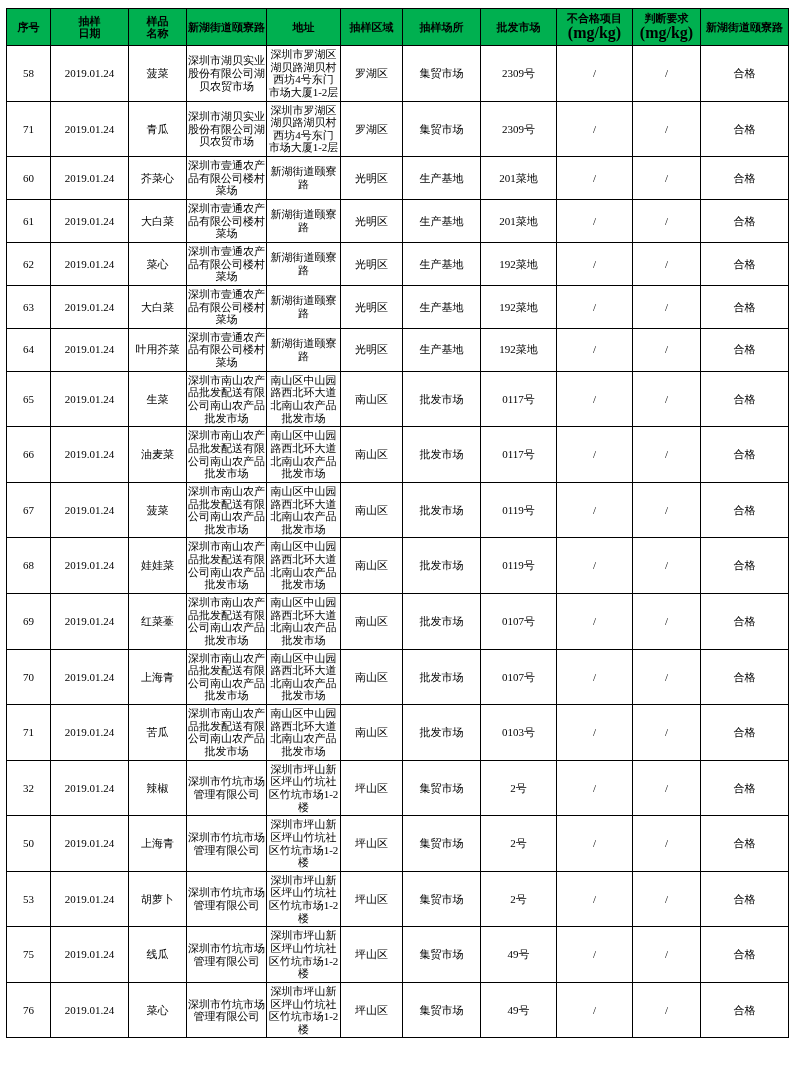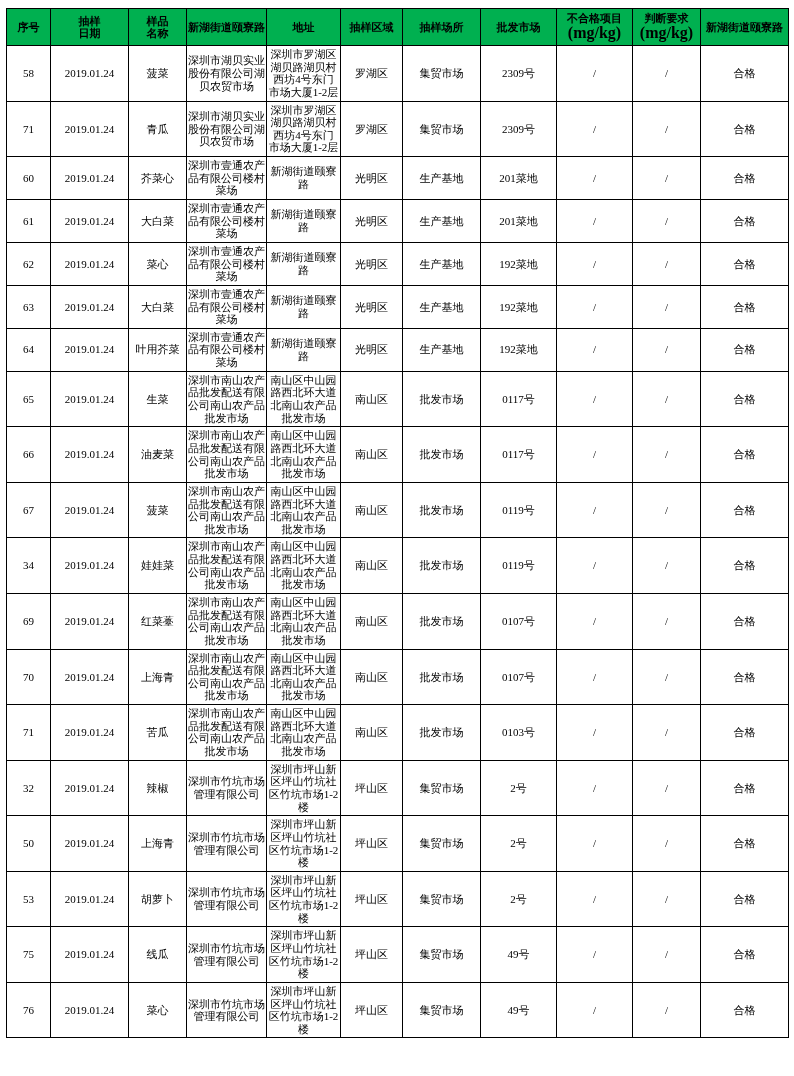--- a/index.html
+++ b/index.html
@@ -254,21 +254,21 @@
           <td class="col-unit">深圳市南山农产品批发配送有限公司南山农产品批发市场</td>
           <td class="col-addr">南山区中山园路西北环大道北南山农产品批发市场</td>
           <td class="col-area">南山区</td>
           <td class="col-place">批发市场</td>
           <td class="col-point">0119号</td>
           <td class="col-fail">/</td>
           <td class="col-judge">/</td>
           <td class="col-result">合格</td>
         </tr>
         <tr>
-          <td class="col-no">34</td>
+          <td class="col-no">68</td>
           <td class="col-date">2019.01.24</td>
           <td class="col-name">娃娃菜</td>
           <td class="col-unit">深圳市南山农产品批发配送有限公司南山农产品批发市场</td>
           <td class="col-addr">南山区中山园路西北环大道北南山农产品批发市场</td>
           <td class="col-area">南山区</td>
           <td class="col-place">批发市场</td>
           <td class="col-point">0119号</td>
           <td class="col-fail">/</td>
           <td class="col-judge">/</td>
           <td class="col-result">合格</td>

